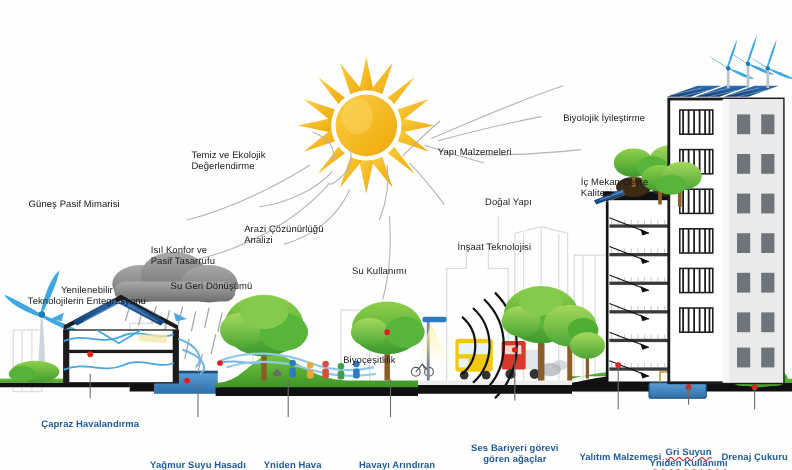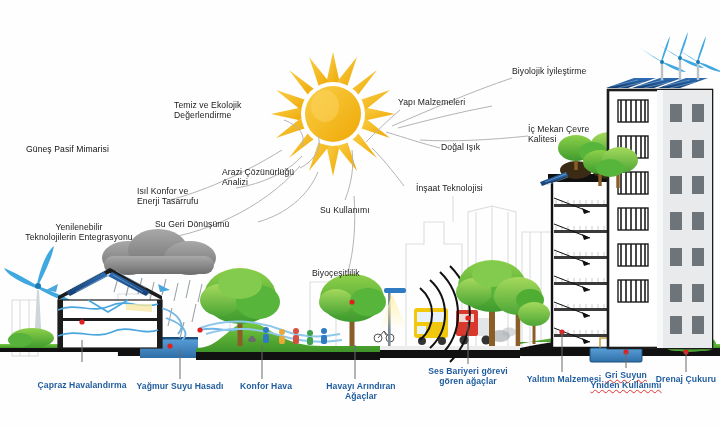--- a/index.html
+++ b/index.html
@@ -1,19 +1,19 @@
 <!DOCTYPE html>
 <html><head>
 <meta charset="utf-8">
 <style>
   html,body{margin:0;padding:0;background:#ffffff;}
   body{font-family:"Liberation Sans","DejaVu Sans",sans-serif;}
   #stage{position:relative;width:720px;height:427px;background:#fefefe;overflow:hidden;}
   #scene{position:absolute;inset:0;width:720px;height:427px;}
-  .lbl{position:absolute;font-size:8.6px;line-height:10.4px;color:#1a1a1a;letter-spacing:.01em;white-space:pre-line;}
+  .lbl{position:absolute;font-size:8.6px;line-height:10.4px;color:#1a1a1a;letter-spacing:.01em;white-space:pre-line;margin-top:36px;}
   .lbl.bold{font-weight:normal;color:#111;}
   .lbl.blue{color:#1f5c9e;font-weight:bold;text-align:center;}
   .lbl.blue.typo{text-decoration:underline;text-decoration-color:#e03030;text-decoration-style:wavy;text-decoration-thickness:1px;}
 </style>
 </head>
 <body>
 
 <div id="stage">
 
   <svg id="scene" viewBox="0 0 720 427">
@@ -500,37 +500,37 @@
     </g>
   </svg>
 
   <div id="top-label-layer">
       <div class="lbl bold" style="left: 26px; top: 144px; width: 130px;">Güneş Pasif Mimarisi</div>
       <div class="lbl" style="left: 174px; top: 100px; width: 110px;">Temiz ve Ekolojik
 Değerlendirme</div>
       <div class="lbl" style="left: 222px; top: 167px; width: 104px;">Arazi Çözünürlüğü
 Analizi</div>
       <div class="lbl" style="left: 137px; top: 186px; width: 100px;">Isıl Konfor ve
-Enerji Tasarrufu</div>
+Pasif Tasarrufu</div>
       <div class="lbl" style="left: 155px; top: 219px; width: 104px;">Su Geri Dönüşümü</div>
       <div class="lbl" style="left: 4px; top: 222px; width: 150px; text-align: center;">Yenilenebilir
 Teknolojilerin Entegrasyonu</div>
       <div class="lbl" style="left: 320px; top: 205px; width: 84px;">Su Kullanımı</div>
-      <div class="lbl" style="left: 272px; top: 268px; width: 76px; padding-left: 40px;">Biyoçeşitlilik</div>
+      <div class="lbl" style="left: 272px; top: 286px; width: 76px; padding-left: 40px;">Biyoçeşitlilik</div>
       <div class="lbl" style="left: 398px; top: 97px; width: 96px;">Yapı Malzemeleri</div>
       <div class="lbl" style="left: 416px; top: 183px; width: 96px;">İnşaat Teknolojisi</div>
-      <div class="lbl" style="left: 441px; top: 142px; width: 62px;">Doğal Işık</div>
+      <div class="lbl" style="left: 441px; top: 142px; width: 62px;">Doğal Yapı</div>
       <div class="lbl" style="left: 512px; top: 66px; width: 108px;">Biyolojik İyileştirme</div>
       <div class="lbl" style="left: 528px; top: 124px; width: 96px;">İç Mekan Çevre
 Kalitesi</div>
     </div>
   <div id="bottom-label-layer">
-      <div class="lbl blue" style="left: 22px; top: 380px; width: 120px;">Çapraz Havalandırma</div>
+      <div class="lbl blue" style="left: 22px; top: 344px; width: 120px;">Çapraz Havalandırma</div>
       <div class="lbl blue" style="left: 122px; top: 381px; width: 116px;">Yağmur Suyu Hasadı</div>
-      <div class="lbl blue" style="left: 228px; top: 381px; width: 76px;">Konfor Hava</div>
+      <div class="lbl blue" style="left: 228px; top: 381px; width: 76px;">Yniden Hava</div>
       <div class="lbl blue" style="left: 312px; top: 381px; width: 98px;">Havayı Arındıran
 Ağaçlar</div>
       <div class="lbl blue" style="left: 416px; top: 366px; width: 104px;">Ses Bariyeri görevi
 gören ağaçlar</div>
       <div class="lbl blue" style="left: 512px; top: 374px; width: 104px;">Yalıtım Malzemesi</div>
       <div class="lbl blue typo" style="left: 580px; top: 370px; width: 92px; text-align: center;">Gri Suyun
 Yniden Kullanımı</div>
       <div class="lbl blue" style="left: 644px; top: 374px; width: 84px;">Drenaj Çukuru</div>
     </div>
 

